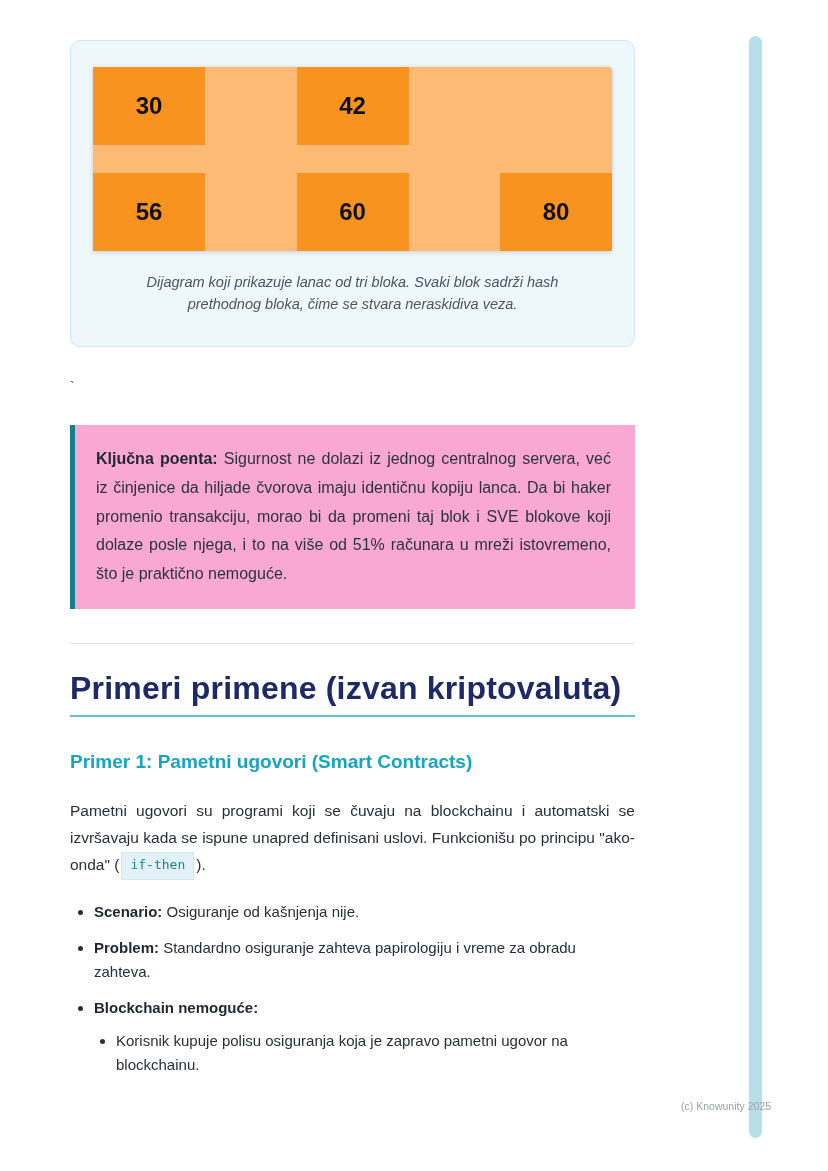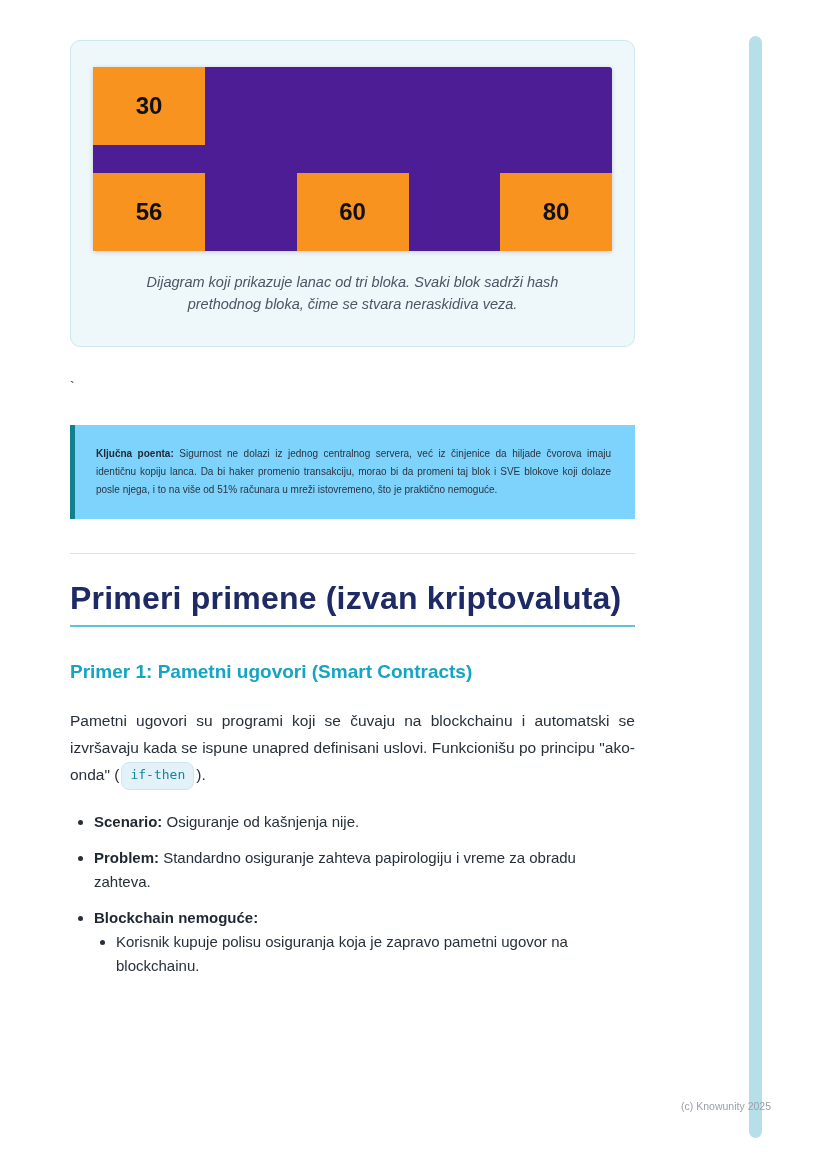--- a/index.html
+++ b/index.html
@@ -27,21 +27,21 @@
   }
 
   
   .figure-card {
     background: #eef7fa;
     border: 1px solid #cfe7ef;
     border-radius: 10px;
     padding: 26px 22px 30px 22px;
   }
   .blocks-panel {
-    background: #4c1d95;
+    background: #fdba74;
     border-radius: 3px;
     box-shadow: 0 1px 5px rgba(0,0,0,0.18);
     display: grid;
     grid-template-columns: 112px 1fr 112px 1fr 112px;
     grid-template-rows: 78px 28px 78px;
   }
   .block {
     background: #f7931e;
     display: flex; align-items: center; justify-content: center;
     font-size: 24px; font-weight: 600; color: #111111;
@@ -67,24 +67,24 @@
   .stray-tick {
     margin-top: 32px;
     font-size: 14px;
     color: #2b3340;
     height: 18px;
   }
 
   
   .callout {
     margin-top: 28px;
-    background: #7dd3fc;
+    background: #f9a8d4;
     border-left: 5px solid #12808f;
     padding: 20px 24px 20px 21px;
-    font-size: 10px;
+    font-size: 16px;
     line-height: 1.8;
     text-align: justify;
     color: #2b3340;
   }
   .callout strong { color: #1f2733; }
 
   
   .divider {
     margin-top: 34px;
     border: none;
@@ -112,37 +112,38 @@
     font-weight: 700;
     color: #14a4c4;
   }
   .code-chip {
     display: inline-block;
     font-family: "DejaVu Sans Mono", "Liberation Mono", monospace;
     font-size: 13px;
     color: #13869e;
     background: #e3f2f8;
     border: 1px solid #cfe6ef;
-    border-radius: 8px;
+    border-radius: 0;
     padding: 1px 8px 2px 8px;
     margin: 0 2px;
     vertical-align: 1px;
   }
 
   
   ul.main-list {
     margin-top: 20px;
     padding-left: 24px;
     list-style: disc;
     font-size: 15px;
     line-height: 1.6;
     color: #27303a;
   }
   ul.main-list > li { margin-bottom: 12px; }
   ul.nested-list {
+    margin-top: 9px;
     padding-left: 22px;
     list-style: disc;
   }
   ul.nested-list > li { margin-bottom: 0; }
   .li-label { font-weight: 700; color: #1f2733; }
 
   
   .footer-credit {
     position: absolute;
     top: 1100px;
@@ -155,20 +156,21 @@
 </head>
 <body>
 
 <div class="scroll-strip"></div>
 
 <div class="content">
 
   <div class="figure-card">
     <div class="blocks-panel">
       <div class="block b1">30</div>
+      <div class="block b2">42</div>
       <div class="block b4">56</div>
       <div class="block b5">60</div>
       <div class="block b6">80</div>
     </div>
     <div class="figure-caption">Dijagram koji prikazuje lanac od tri bloka. Svaki blok sadrži hash prethodnog bloka, čime se stvara neraskidiva veza.</div>
   </div>
 
   <div class="stray-tick">`</div>
 
   <div class="callout">

